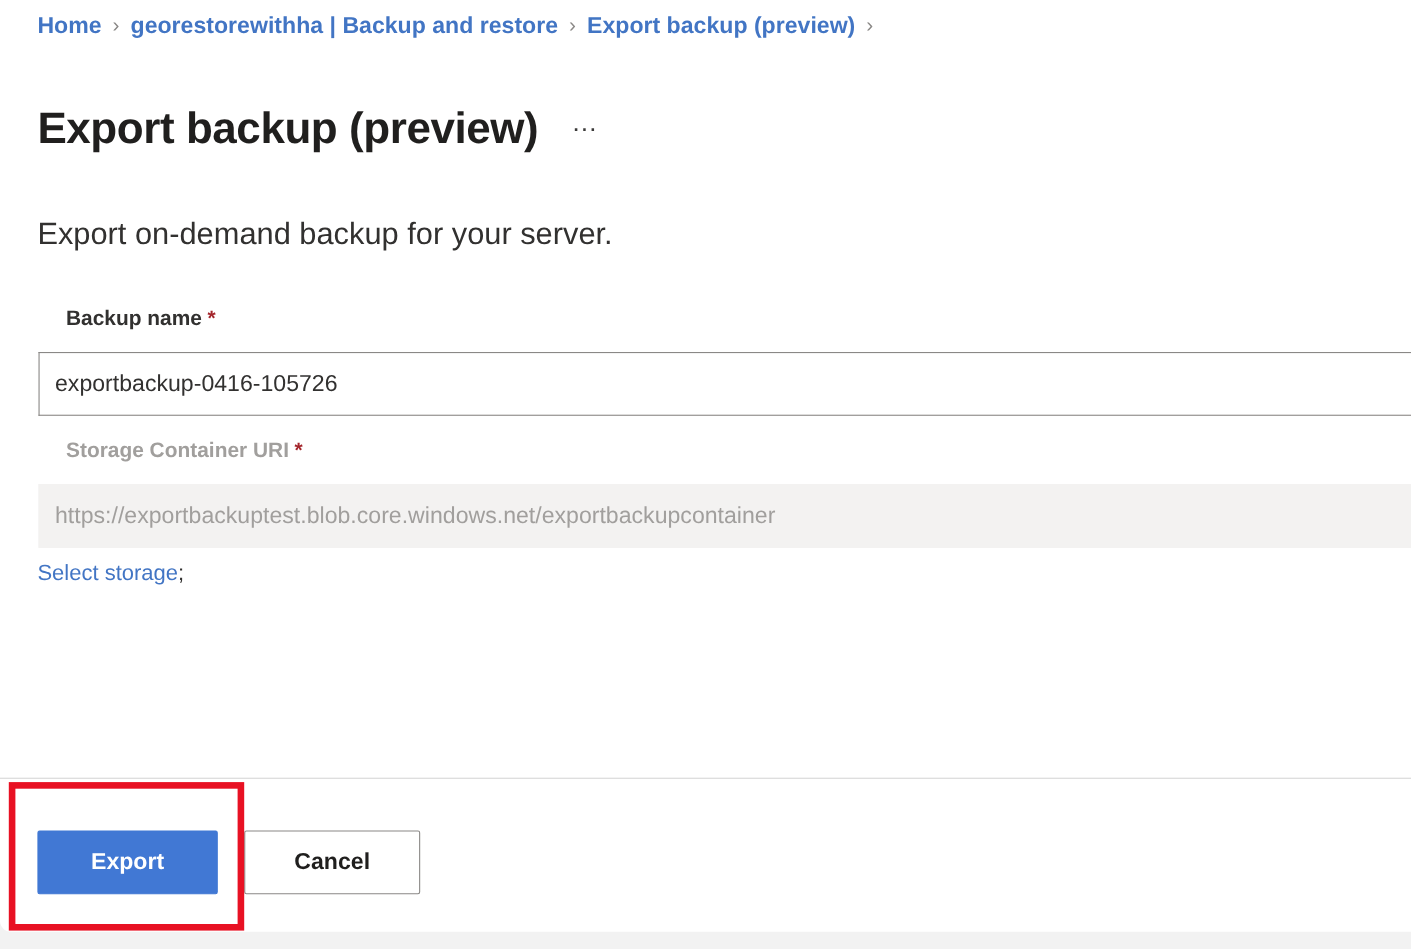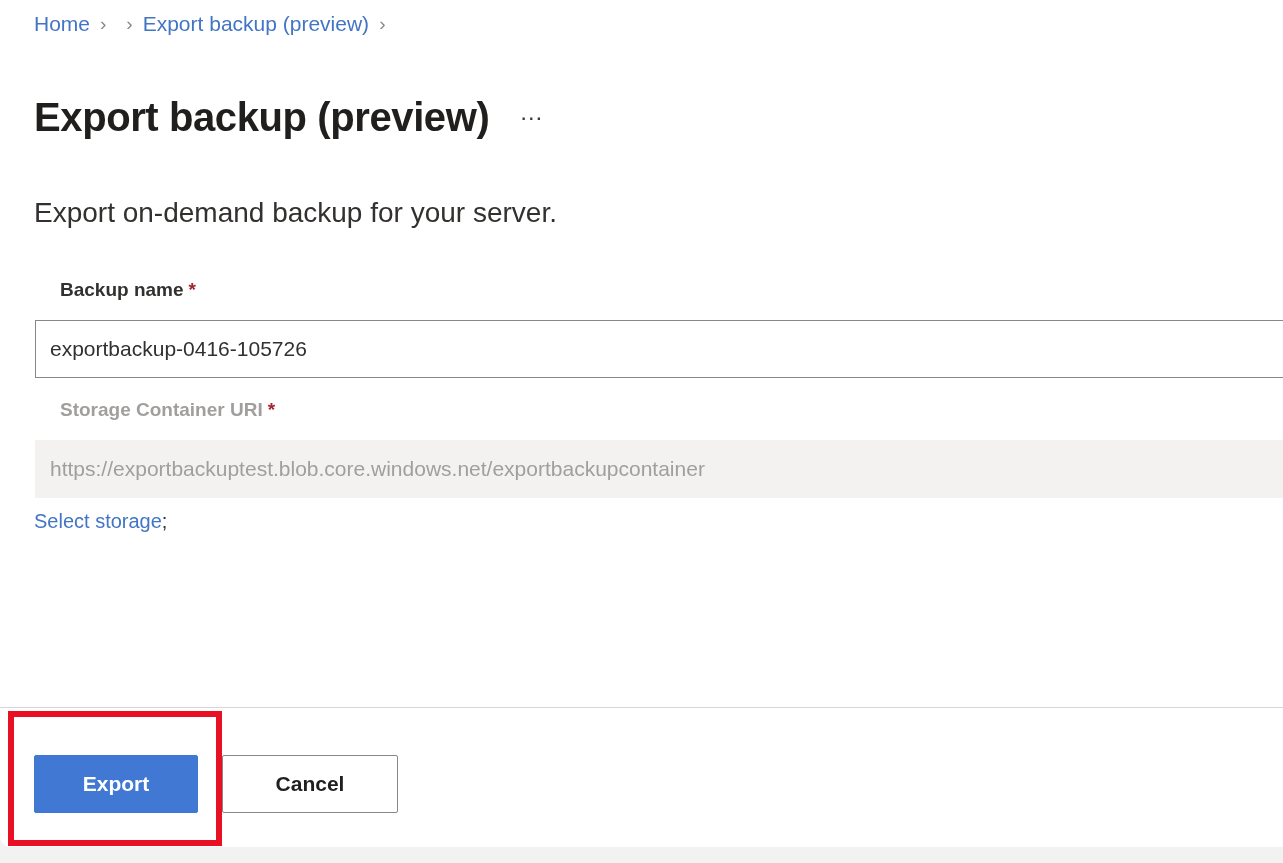--- a/index.html
+++ b/index.html
@@ -39,20 +39,21 @@
     align-items: center;
     white-space: nowrap;
     font-size: 21px;
     line-height: 28px;
   }
   .crumb-link {
     color: #4275c4;
     text-decoration: none;
     cursor: pointer;
     font-size: 21px;
+    font-weight: bold;
   }
   .crumb-sep {
     color: #8a8886;
     font-size: 19px;
     margin: 0 10px;
     font-weight: 300;
     display: inline-block;
   }
 
   
@@ -175,21 +176,21 @@
     left: 34px;
     top: 755px;
     width: 164px;
     background: #4178d4;
     color: #ffffff;
     border: 1px solid #4178d4;
   }
   .btn-secondary {
     left: 222px;
     top: 755px;
-    width: 176px;
+    width: 160px;
     background: #ffffff;
     color: #201f1e;
     border: 1px solid #8a8886;
   }
 
   
   .annotation-box {
     position: absolute;
     left: 8px;
     top: 711px;
@@ -202,20 +203,21 @@
   }
 </style>
 </head>
 <body>
 
 <div class="blade">
 
   <nav class="breadcrumb">
     <a class="crumb-link" href="#">Home</a>
     <span class="crumb-sep">›</span>
+    <a class="crumb-link" href="#">georestorewithha | Backup and restore</a>
     <span class="crumb-sep">›</span>
     <a class="crumb-link" href="#">Export backup (preview)</a>
     <span class="crumb-sep">›</span>
   </nav>
 
   <div class="title-row">
     <h1 class="page-title">Export backup (preview)</h1>
     <div class="more-btn">…</div>
   </div>
 

